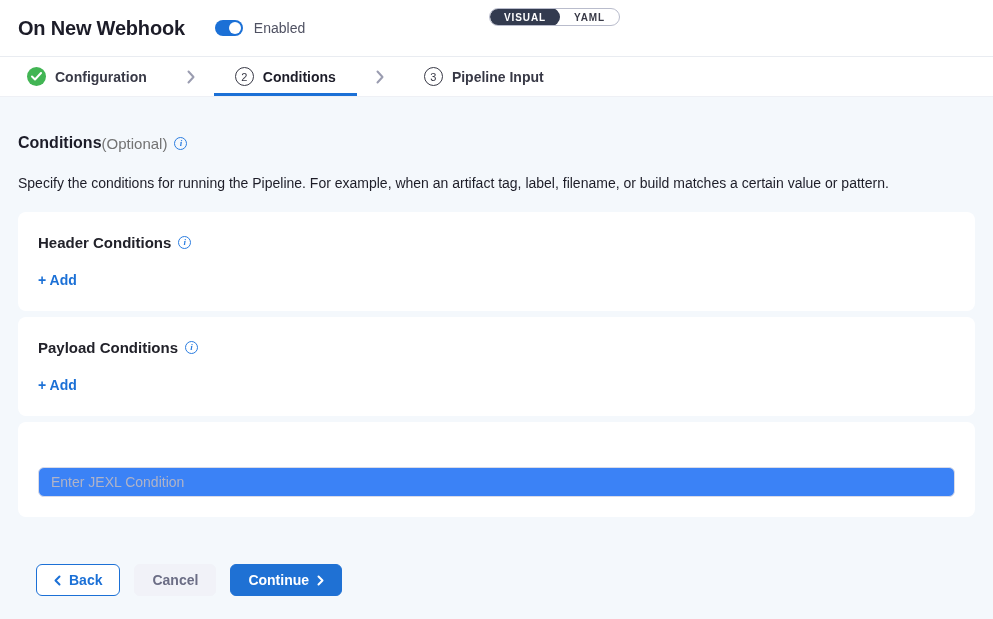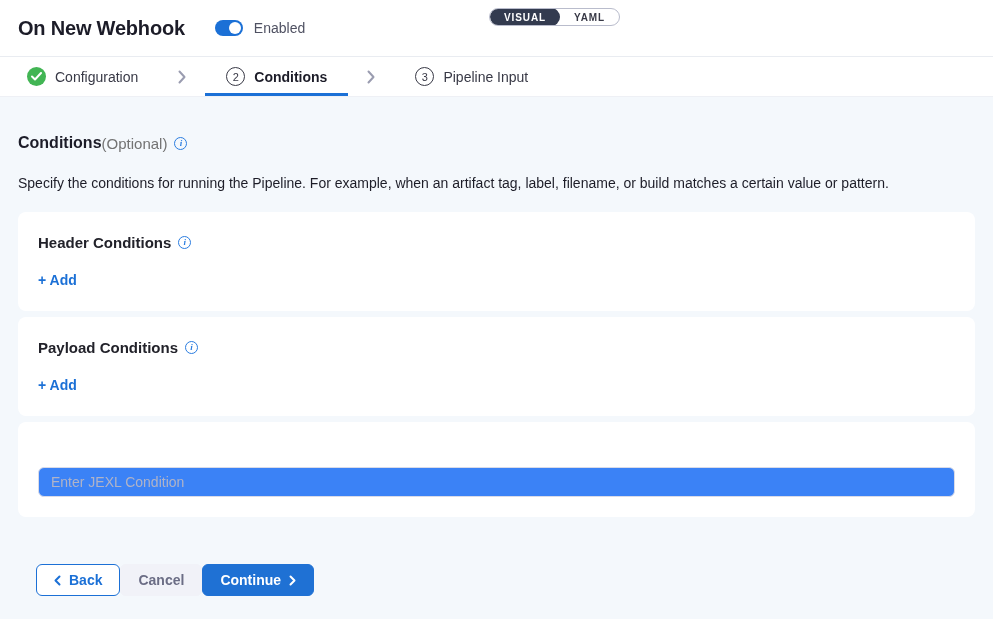--- a/index.html
+++ b/index.html
@@ -30,21 +30,21 @@
   .mode-seg { font-size:10px; font-weight:700; letter-spacing:0.9px; padding:0 14px; height:18px; display:flex; align-items:center; color:#383946; }
   .mode-seg.selected { background:#333b4f; color:#fff; border-radius:9px; }
 
   
   .stepper {
     height:40px; background:#fff; border-bottom:1px solid #eef0f5;
     display:flex; align-items:stretch; padding:0 6px;
   }
   .step { display:flex; align-items:center; gap:9px; padding:0 21px; position:relative; cursor:pointer; }
   .step.active::after { content:""; position:absolute; left:0; right:0; bottom:0; height:3px; background:#1b70d6; }
-  .step-label { font-size:14px; color:#383946; font-weight:400; }
+  .step-label { font-size:14px; color:#383946; font-weight:700; }
   .step.active .step-label { font-weight:700; color:#1c1c28; }
   .check-circle { width:19px; height:19px; border-radius:50%; background:#42b554; display:flex; align-items:center; justify-content:center; flex:0 0 auto; }
   .num-circle {
     width:19px; height:19px; border-radius:50%; border:1.5px solid #383946;
     color:#383946; font-size:11px; font-weight:500;
     display:flex; align-items:center; justify-content:center; flex:0 0 auto;
   }
   .step-chev { display:flex; align-items:center; margin:0 19px; color:#9a9cb0; }
 
   
@@ -68,21 +68,21 @@
 
   .jexl-input {
     margin-top:23px; width:100%; height:30px; border:1px solid #d9dbe8; border-radius:6px;
     padding:0 12px; font-size:14px; color:#383946; font-family:"Liberation Sans", sans-serif;
     background:#3b82f6; outline:none; display:block;
   }
   .jexl-input::placeholder { color:#b0b3c7; }
   .card.jexl { padding-bottom:20px; }
 
   
-  .footer { display:flex; align-items:center; padding:0 18px; margin-top:47px; }
+  .footer { display:flex; align-items:center; gap:14px; padding:0 18px; margin-top:47px; }
   .btn {
     height:32px; border-radius:6px; font-size:14px; font-weight:700;
     display:inline-flex; align-items:center; gap:8px; padding:0 17px;
     cursor:pointer; font-family:"Liberation Sans", sans-serif;
   }
   .btn-back { background:#fff; border:1px solid #1b70d6; color:#1b70d6; }
   .btn-continue { background:#1f71d4; border:1px solid #1f71d4; color:#fff; }
   .btn-cancel { background:#f1f2f8; border:1px solid #f1f2f8; color:#6b6d85; }
   .btn svg { display:block; }
 </style>

